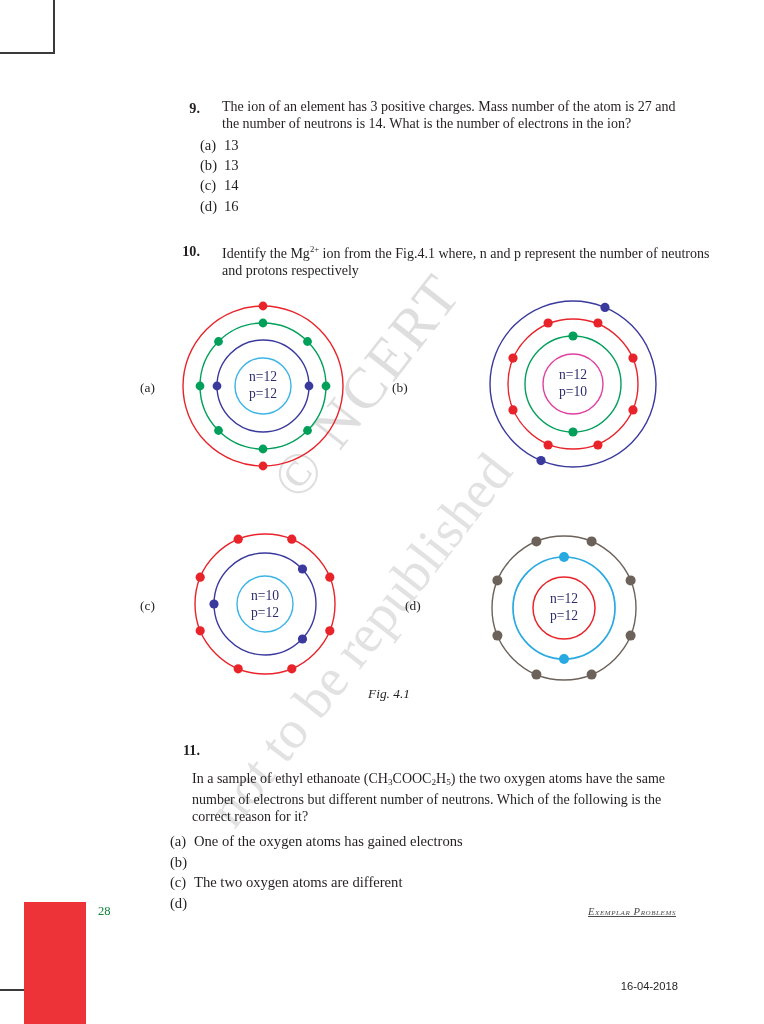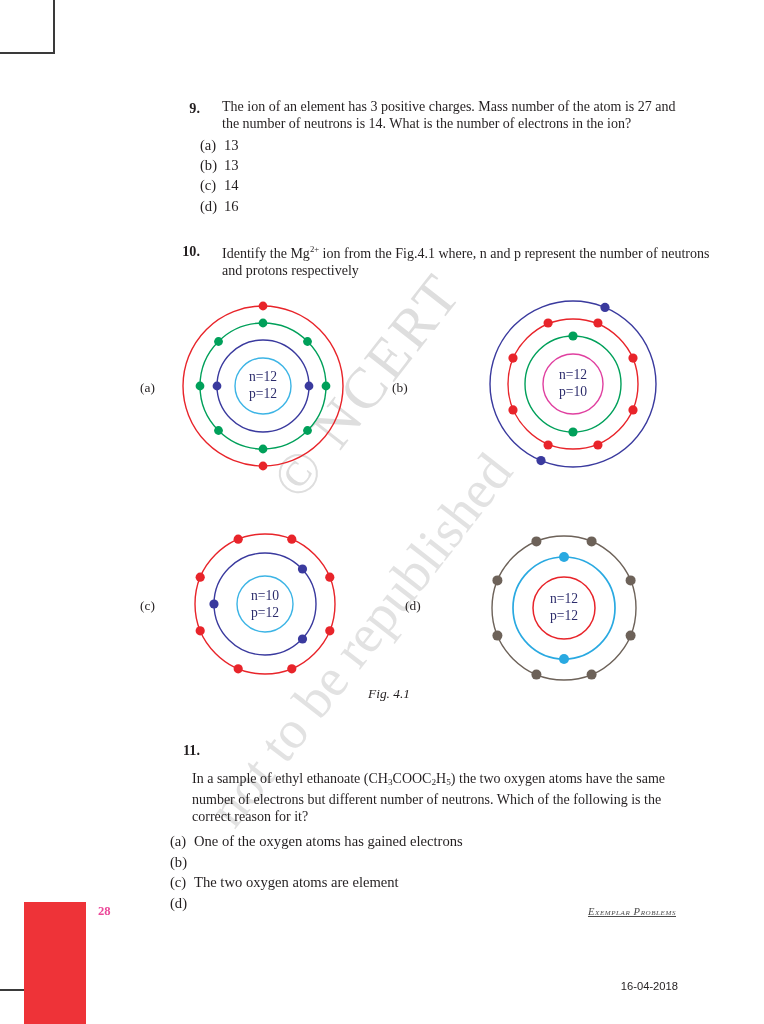--- a/index.html
+++ b/index.html
@@ -151,22 +151,22 @@
   }
   .fig-caption span { margin-left: 14px; }
 
   
   .footer { position: absolute; left: 0; top: 900px; width: 764px; height: 124px; }
   .page-number {
     position: absolute;
     left: 98px;
     top: 4px;
     font-size: 12.6px;
-    font-weight: bold;
-    color: #ec4899;
+    font-weight: normal;
+    color: #15803d;
   }
   .book-title {
     position: absolute;
     right: 88px;
     top: 6px;
     font-size: 10.6px;
     font-style: italic;
     font-variant: small-caps;
     letter-spacing: 0.6px;
     color: #4b4b4b;
@@ -355,21 +355,21 @@
       <div class="opts" style="margin-top:6px;">
         <div class="opt" style="line-height:20.6px;">
           <span class="lbl">(a)</span>
           <span>One of the oxygen atoms has gained electrons</span>
         </div>
         <div class="opt" style="line-height:20.6px;">
           <span class="lbl">(b)</span>
         </div>
         <div class="opt" style="line-height:20.6px;">
           <span class="lbl">(c)</span>
-          <span>The two oxygen atoms are element</span>
+          <span>The two oxygen atoms are different</span>
         </div>
         <div class="opt" style="line-height:20.6px;">
           <span class="lbl">(d)</span>
         </div>
       </div>
     </div>
   </div>
 
   <div class="footer">
     <div class="page-number">28</div>

